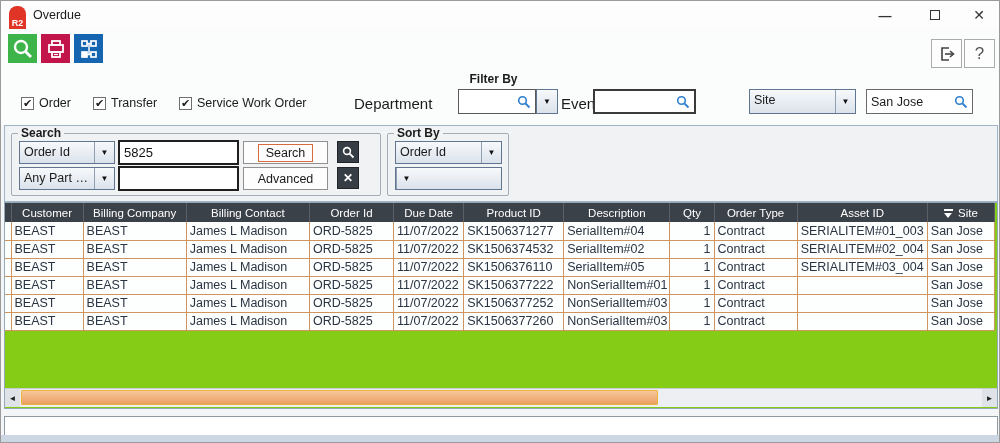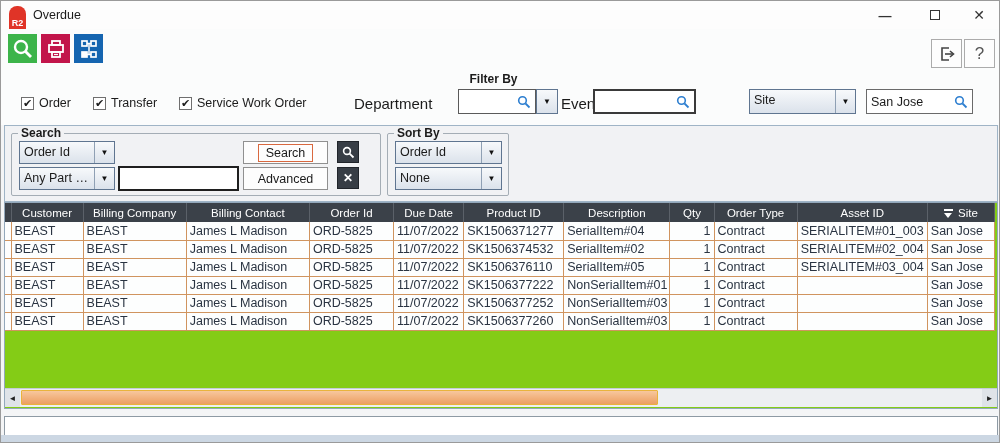--- a/index.html
+++ b/index.html
@@ -203,20 +203,23 @@
       <legend>Search</legend>
     </fieldset>
     <fieldset class="grp fs-sort">
       <legend>Sort By</legend>
     </fieldset>
 
     <div class="combo abs" style="left:14px; top:15px; width:96px; height:23px;">
       <span class="txt">Order Id</span>
       <span class="arrow">▼</span>
     </div>
+    <div class="inp-strong abs" style="left:113px; top:14px; width:121px; height:25px;">
+      <span>5825</span>
+    </div>
     <div class="btn-plain abs" style="left:238px; top:15px; width:85px; height:23px;">
       <span class="focus-ring">Search</span>
     </div>
     <div class="btn-dark abs" style="left:332px; top:15px; width:22px; height:22px;">
       <span>
         <svg width="13" height="13" viewBox="0 0 13 13">
             <circle cx="5" cy="5" r="3.4" fill="none" stroke="#fff" stroke-width="1.6"></circle>
             <line x1="7.6" y1="7.6" x2="11.5" y2="11.5" stroke="#fff" stroke-width="1.8"></line>
           </svg>
       </span>
@@ -234,21 +237,20 @@
     </div>
     <div class="btn-dark abs" style="left:332px; top:41px; width:22px; height:22px; font-size:12px; font-weight:bold;">
       <span>✕</span>
     </div>
 
     <div class="combo abs" style="left:390px; top:15px; width:107px; height:23px;">
       <span class="txt">Order Id</span>
       <span class="arrow">▼</span>
     </div>
     <div class="combo abs" style="left:390px; top:41px; width:107px; height:23px;">
-      <span class="txt">None</span>
       <span class="arrow">▼</span>
     </div>
   </div>
 
   <div class="table-panel">
     <table class="grid">
       <colgroup>
         <col style="width:6px">
           <col style="width:72px">
           <col style="width:103px">

